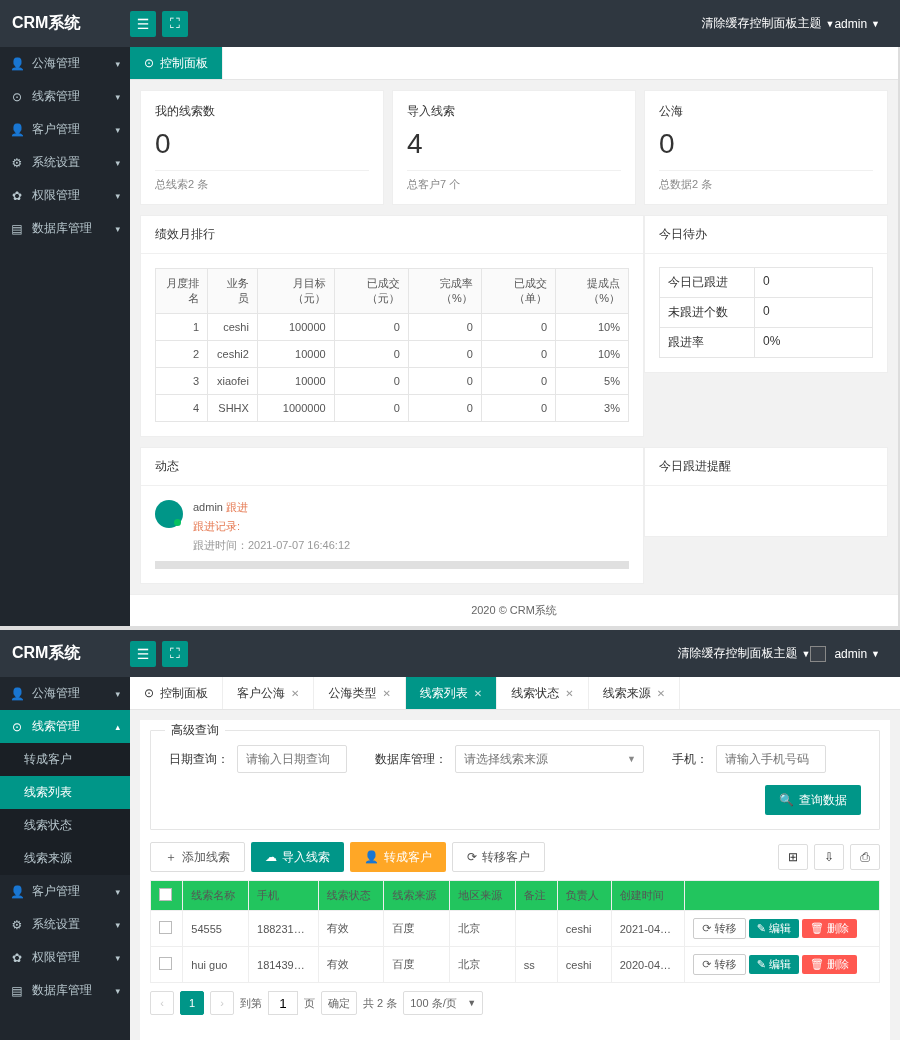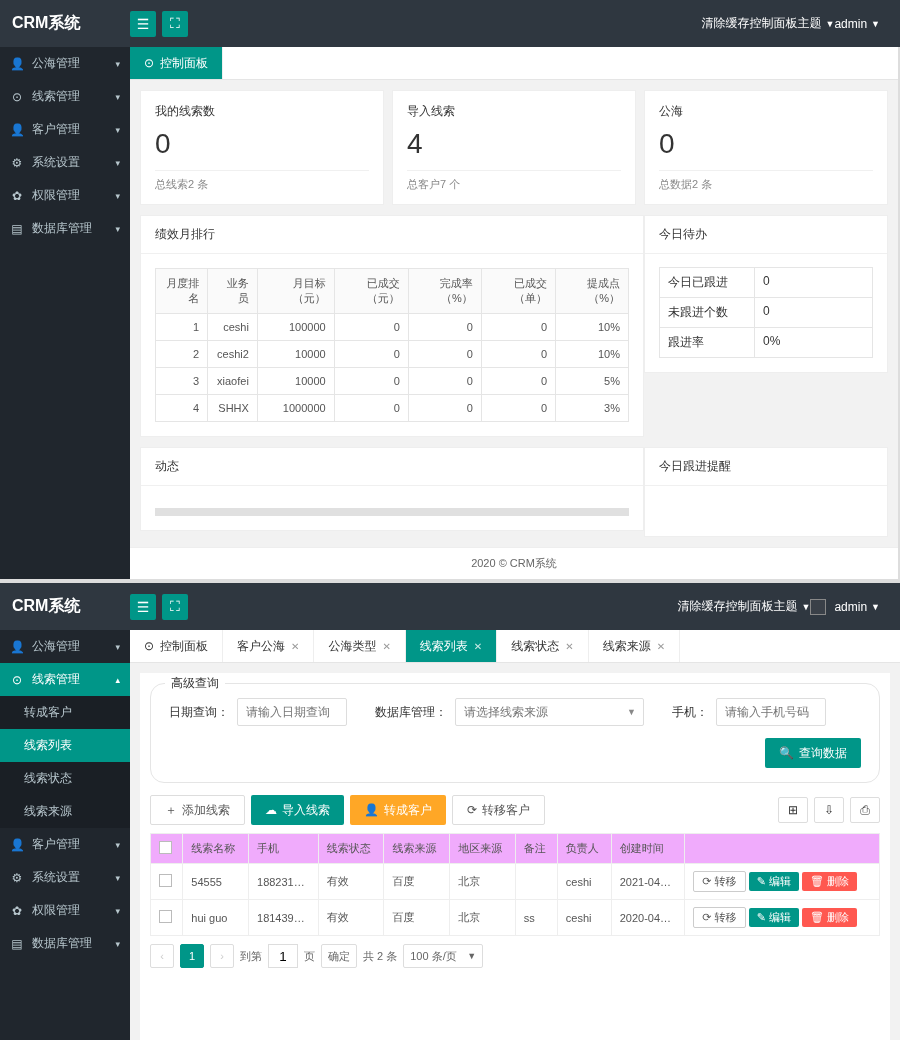--- a/index.html
+++ b/index.html
@@ -51,40 +51,40 @@
 .dot{width:28px;height:28px;border-radius:50%;background:#009688;flex-shrink:0;position:relative}
 .dot::after{content:"";position:absolute;bottom:2px;right:2px;width:7px;height:7px;background:#07c160;border-radius:50%}
 .act-line1{font-size:11px;color:#555}
 .act-line1 .hl{color:#e67a53}
 .act-line2{color:#e67a53;font-size:11px;margin-top:4px}
 .act-line3{color:#999;font-size:11px;margin-top:4px}
 .scroll-hint{height:8px;background:#e0e0e0;margin-top:8px}
 .footer{text-align:center;padding:8px;color:#666;font-size:11px;background:#fff;border-top:1px solid #eee}
 .split-bar{height:4px;background:#ddd}
 
-.fieldset{border:1px solid #e5e5e5;border-radius:14px;padding:14px 18px 14px 18px;position:relative}
+.fieldset{border:1px solid #e5e5e5;border-radius:1px;padding:14px 18px 14px 18px;position:relative}
 .fieldset .legend{position:absolute;top:-9px;left:14px;background:#fff;padding:0 6px;font-size:12px}
 .formrow{display:flex;align-items:center;gap:28px;flex-wrap:wrap}
 .formgroup{display:flex;align-items:center;gap:8px}
 .formgroup label{font-size:12px;color:#333}
 .inp{height:28px;border:1px solid #ddd;padding:0 8px;font-size:12px;border-radius:2px}
 .sel{height:28px;border:1px solid #ddd;padding:0 24px 0 8px;font-size:12px;border-radius:2px;min-width:110px;appearance:none;background:#fff}
 .selwrap{position:relative}
 .selwrap .dd{position:absolute;right:8px;top:9px;font-size:9px;color:#888;pointer-events:none}
 .btn{height:30px;padding:0 14px;border:none;border-radius:2px;font-size:12px;cursor:pointer;display:inline-flex;align-items:center;gap:5px}
 .btn-teal{background:#009688;color:#fff}
 .btn-orange{background:#ffa726;color:#fff}
 .btn-outline{background:#fff;border:1px solid #ddd;color:#555}
 .toolbar{display:flex;justify-content:space-between;align-items:center;margin:12px 0 8px 0}
 .tb-left{display:flex;gap:6px}
 .tb-right{display:flex;gap:6px}
 .icon-btn{width:30px;height:26px;border:1px solid #ddd;background:#fff;border-radius:2px;display:flex;align-items:center;justify-content:center;font-size:12px;cursor:pointer}
 .data-tbl{width:100%;border-collapse:collapse;font-size:11px}
 .data-tbl th,.data-tbl td{border:1px solid #eee;padding:7px 8px;text-align:left;color:#555}
-.data-tbl th{background:#f0abfc;font-weight:normal}
+.data-tbl th{background:#22c55e;font-weight:normal}
 .ck{width:13px;height:13px;border:1px solid #bbb;display:inline-block;background:#fff}
 .chip{padding:2px 8px;border-radius:2px;color:#fff;font-size:11px;display:inline-flex;align-items:center;gap:3px}
 .chip-teal{background:#009688}
 .chip-red{background:#ff5850}
 .chip-outline{border:1px solid #ccc;color:#555;background:#fff}
 .pager{display:flex;align-items:center;gap:6px;margin-top:8px;font-size:11px;color:#666}
 .pg-btn{min-width:24px;height:24px;border:1px solid #ddd;background:#fff;display:flex;align-items:center;justify-content:center;border-radius:2px;padding:0 6px}
 .pg-btn.disabled{color:#ccc}
 .pg-btn.active{background:#009688;color:#fff;border-color:#009688}
 .pg-inp{width:30px;height:24px;border:1px solid #ddd;text-align:center}
@@ -270,20 +270,28 @@
                     </div>
                   </div>
             </div>
           </div>
         </div>
         <div class="two-col">
           <div class="left-col">
             <div class="panel">
               <div class="panel-head">动态</div>
               <div class="panel-body">
+                <div class="activity">
+                  <div class="dot"></div>
+                  <div>
+                    <div class="act-line1"><span>admin</span> <span class="hl">跟进</span></div>
+                    <div class="act-line2">跟进记录:</div>
+                    <div class="act-line3">跟进时间：2021-07-07 16:46:12</div>
+                  </div>
+                </div>
                 <div class="scroll-hint"></div>
               </div>
             </div>
           </div>
           <div class="right-col">
             <div class="panel" style="min-height:90px">
               <div class="panel-head">今日跟进提醒</div>
             </div>
           </div>
         </div>

